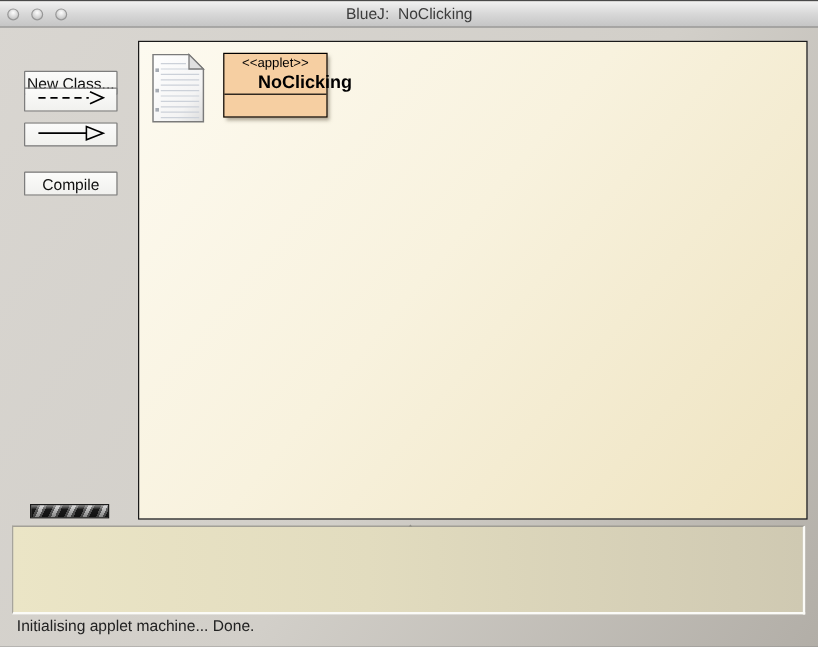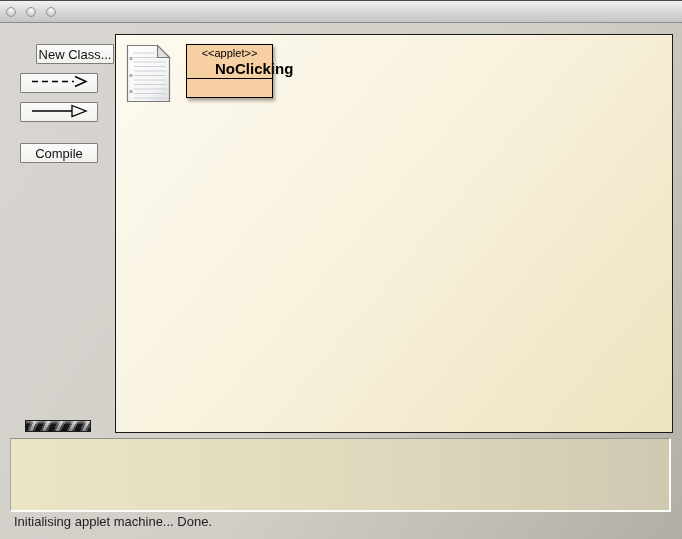--- a/index.html
+++ b/index.html
@@ -25,21 +25,21 @@
     font-size:13px;color:#3c3c3c;white-space:pre;
   }
   
   .side-btn{
     position:absolute;left:20px;width:78px;height:20px;
     background:linear-gradient(#fbfbfa,#f1f1ee);
     border:1px solid #7d7d7d;border-radius:1px;
     font-family:"Liberation Sans",sans-serif;font-size:13px;color:#111;
     display:flex;align-items:center;justify-content:center;padding:0;
   }
-  .btn-newclass{top:43px;margin-left:16px;}
+  .btn-newclass{top:58px;}
   .btn-uses{top:72px;}
   .btn-inherit{top:101px;}
   .btn-compile{top:142px;}
   
   .canvas{
     position:absolute;left:115px;top:33px;width:558px;height:399px;
     border:1px solid #1a1a1a;
     background:linear-gradient(130deg,#fdfaf0 0%,#f8f2de 45%,#eee3c0 100%);
   }
   .notes-icon{position:absolute;left:10px;top:9px;width:45px;height:59px;}
@@ -76,20 +76,21 @@
 </style>
 </head>
 <body>
 
 <div class="window">
 
   <div class="titlebar">
     <div class="traffic tl-close"></div>
     <div class="traffic tl-min"></div>
     <div class="traffic tl-zoom"></div>
+    <div class="title-text">BlueJ:  NoClicking</div>
   </div>
 
   <button class="side-btn btn-newclass">New Class...</button>
 
   <button class="side-btn btn-uses">
     <span>
       <svg width="58" height="13" viewBox="0 0 58 13">
         <line x1="2" y1="6.5" x2="44" y2="6.5" stroke="#000" stroke-width="1.4" stroke-dasharray="6 4"></line>
         <path d="M45 1.5 L56 6.5 L45 11.5" fill="none" stroke="#000" stroke-width="1.4"></path>
       </svg>

